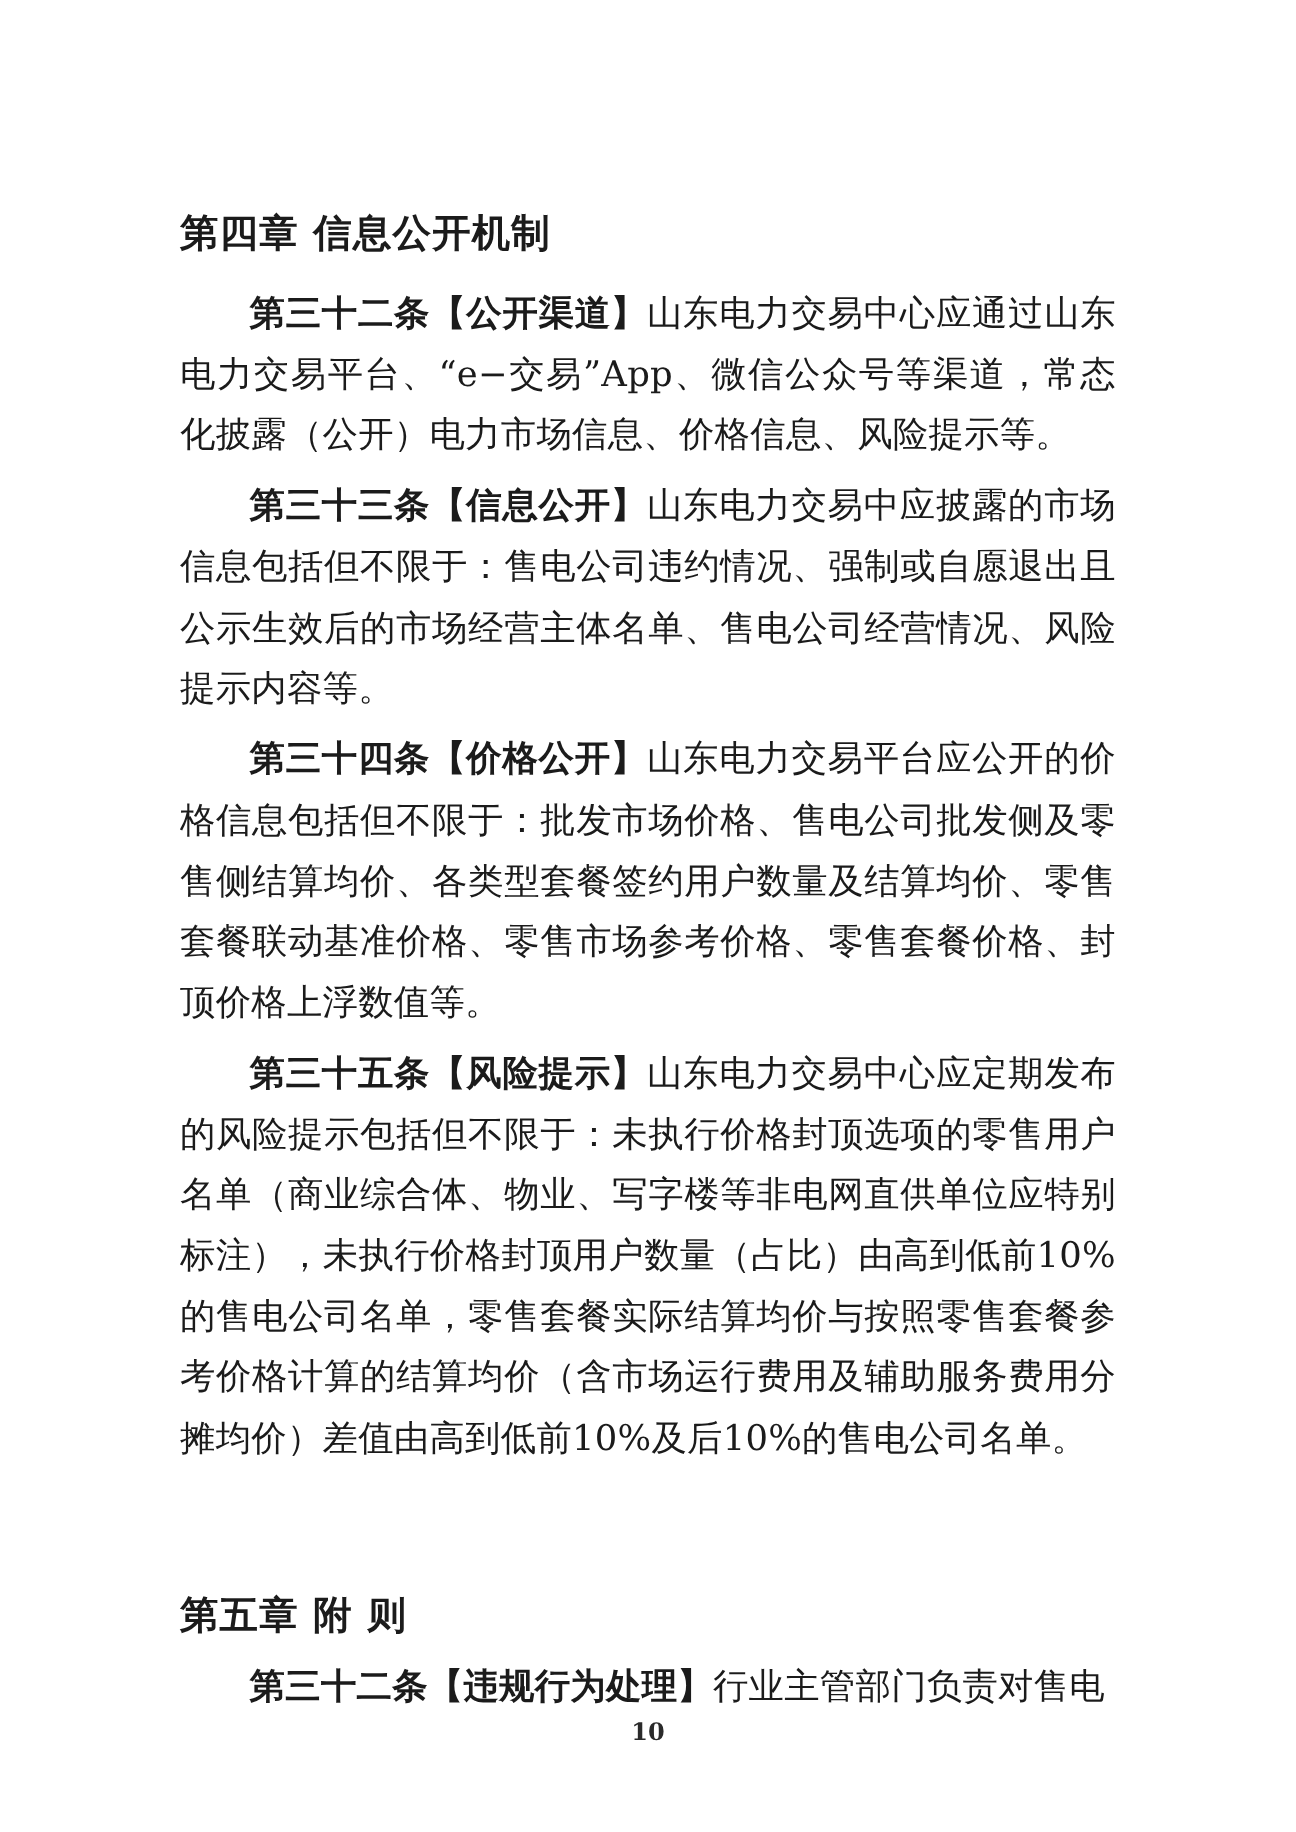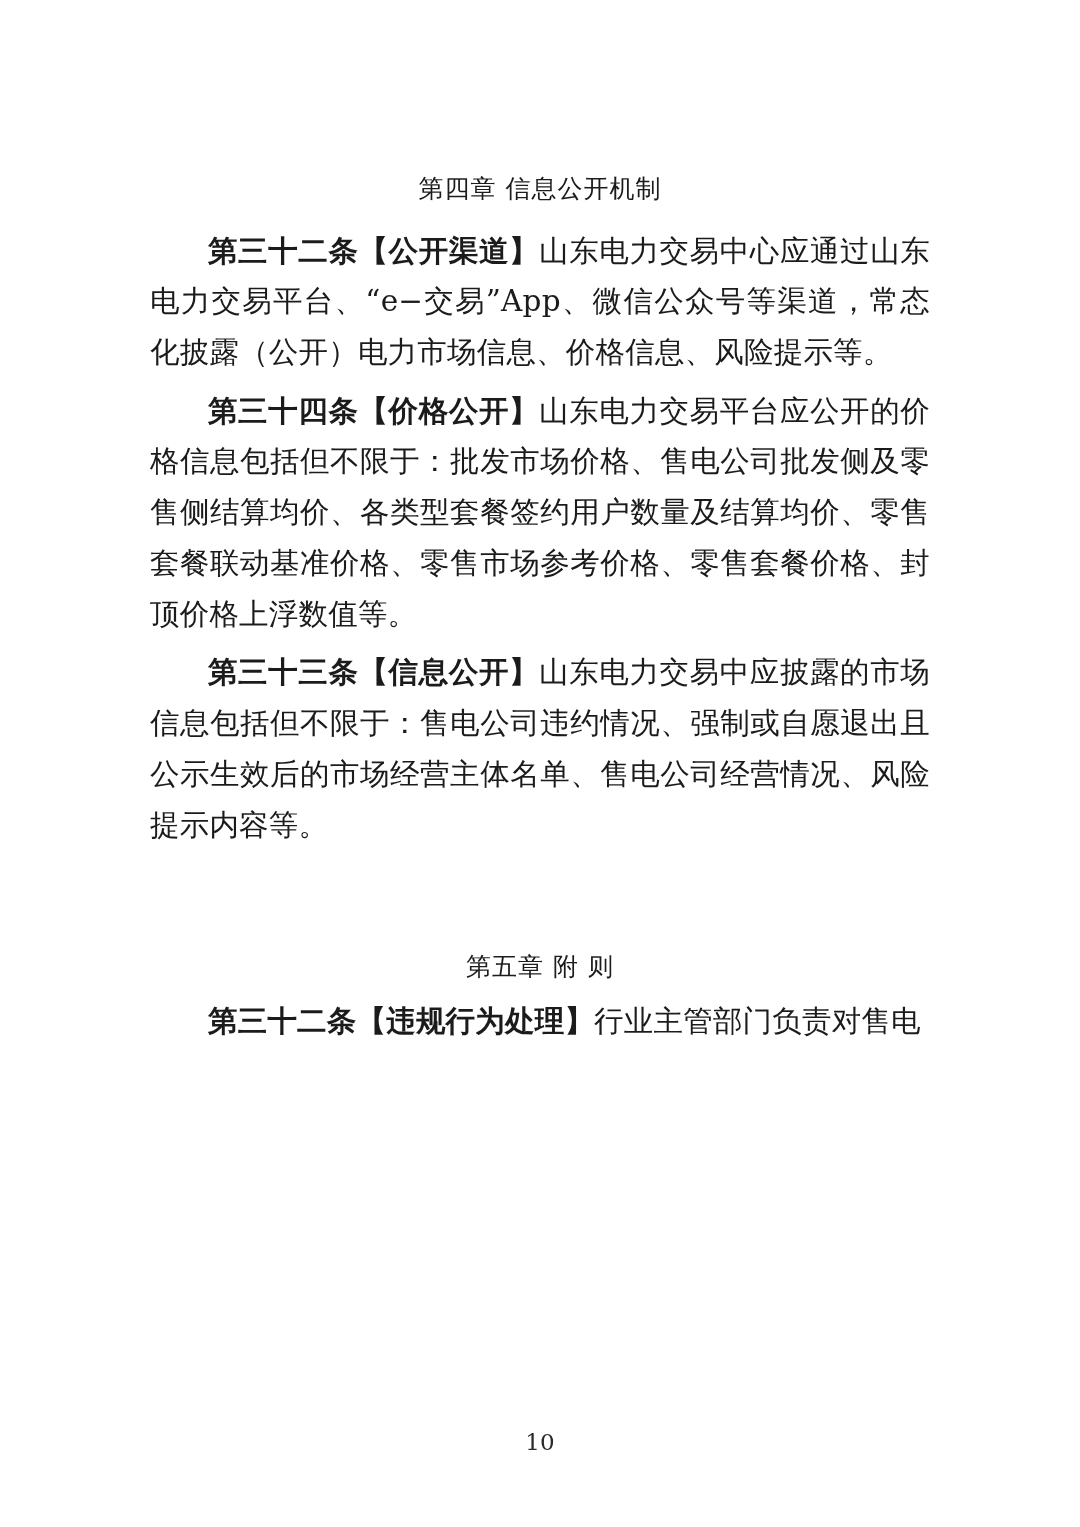--- a/index.html
+++ b/index.html
@@ -18,23 +18,22 @@
   .page {
     position: absolute;
     left: 0;
     top: 0;
     width: 1080px;
     height: 1527px;
     box-sizing: border-box;
     padding: 170px 150px 60px 150px;
   }
   .chapter-heading {
-    text-align: center;
-    font-size: 25px;
-    font-weight: normal;
+    font-size: 32px;
+    font-weight: bold;
     letter-spacing: 1px;
     margin: 0 0 18px 0;
     line-height: 1.5;
   }
   .chapter-heading.second {
     margin-top: 98px;
     margin-bottom: 10px;
   }
   .article {
     font-size: 29.5px;
@@ -48,44 +47,48 @@
   .article .label {
     font-weight: bold;
     margin-top: 48px;
   }
   .page-number {
     position: absolute;
     left: 0;
     right: 0;
     bottom: 72px;
     text-align: center;
-    font-size: 23px;
+    font-size: 20px;
     font-family: "DejaVu Serif", "Liberation Serif", serif;
     color: #2a2a2a;
+    font-weight: bold;
   }
 </style>
 </head>
 <body>
 
 <div class="page">
 
   <h1 class="chapter-heading">第四章  信息公开机制</h1>
 
   <p class="article">
     <span class="label">第三十二条【公开渠道】</span><span>山东电力交易中心应通过山东电力交易平台、“e−交易”App、微信公众号等渠道，常态化披露（公开）电力市场信息、价格信息、风险提示等。</span>
   </p>
 
   <p class="article">
+    <span class="label">第三十三条【信息公开】</span><span>山东电力交易中应披露的市场信息包括但不限于：售电公司违约情况、强制或自愿退出且公示生效后的市场经营主体名单、售电公司经营情况、风险提示内容等。</span>
+  </p>
+
+  <p class="article">
     <span class="label">第三十四条【价格公开】</span><span>山东电力交易平台应公开的价格信息包括但不限于：批发市场价格、售电公司批发侧及零售侧结算均价、各类型套餐签约用户数量及结算均价、零售套餐联动基准价格、零售市场参考价格、零售套餐价格、封顶价格上浮数值等。</span>
   </p>
 
   <p class="article">
-    <span class="label">第三十三条【信息公开】</span><span>山东电力交易中应披露的市场信息包括但不限于：售电公司违约情况、强制或自愿退出且公示生效后的市场经营主体名单、售电公司经营情况、风险提示内容等。</span>
+    <span class="label">第三十五条【风险提示】</span><span>山东电力交易中心应定期发布的风险提示包括但不限于：未执行价格封顶选项的零售用户名单（商业综合体、物业、写字楼等非电网直供单位应特别标注），未执行价格封顶用户数量（占比）由高到低前10%的售电公司名单，零售套餐实际结算均价与按照零售套餐参考价格计算的结算均价（含市场运行费用及辅助服务费用分摊均价）差值由高到低前10%及后10%的售电公司名单。</span>
   </p>
-
 
   <h1 class="chapter-heading second">第五章  附  则</h1>
 
   <p class="article">
     <span class="label">第三十二条【违规行为处理】</span><span>行业主管部门负责对售电</span>
   </p>
 
   <div class="page-number">10</div>
 </div>
 

